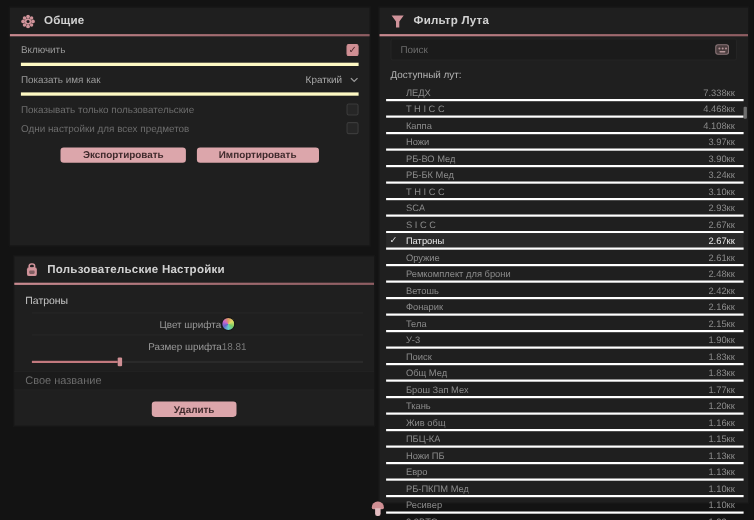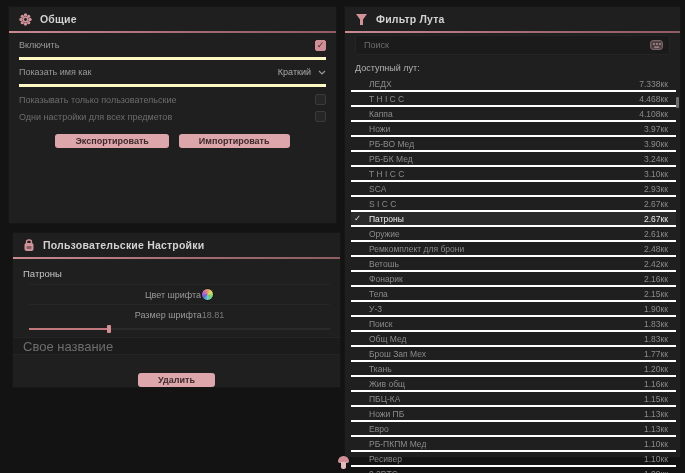--- a/index.html
+++ b/index.html
@@ -36,21 +36,21 @@
   .urow .lab{color:#9a9a9a;font-size:9px;}
   .urow .val{color:#7a7a7a;font-size:9px;}
   .wheel{width:11px;height:11px;border-radius:50%;
     background:conic-gradient(#d96,#dd6,#7c6,#6cc,#66c,#c6c,#d96);border:1px solid #161616;}
   .slider{position:relative;height:8px;margin:1px 10px 2px 16px;}
   .slider .track{position:absolute;left:0;top:3px;width:100%;height:2px;background:#2a2a2a;}
   .slider .fill{position:absolute;left:0;top:3px;width:26%;height:2px;background:#c2797e;}
   .slider .thumb{position:absolute;left:26%;top:0;width:4px;height:8px;background:#d08f94;border-radius:1px;}
   .custom-name{display:block;width:100%;box-sizing:border-box;margin:4px 0 0 0;padding:0 10px;height:18px;
     background:#1b1b1b;border:1px solid #242424;border-left:none;border-right:none;
-    color:#bdbdbd;font-size:13px;font-family:"Liberation Sans",sans-serif;outline:none;}
+    color:#bdbdbd;font-size:10px;font-family:"Liberation Sans",sans-serif;outline:none;}
   .custom-name::placeholder{color:#6d6d6d;}
 
   .lrow-top{display:flex;align-items:center;justify-content:space-between;height:22px;padding:0 12px;}
   .search-wrap{display:flex;align-items:center;justify-content:space-between;height:18px;margin:2px 10px;
     background:#1b1b1b;border:1px solid #242424;border-radius:2px;padding:0 6px;}
   .search-input{flex:1;background:transparent;border:none;outline:none;color:#bdbdbd;font-size:9px;
     font-family:"Liberation Sans",sans-serif;}
   .search-input::placeholder{color:#6d6d6d;}
   .list-lab{color:#b3b3b3;font-size:9px;padding:6px 10px 4px 10px;}
   .loot-list{position:relative;margin:0 4px 0 6px;}
@@ -154,21 +154,21 @@
       <span class="val">18.81</span>
     </div>
     <div class="slider">
       <div class="track"></div>
       <div class="fill" style="width: 26%;"></div>
       <div class="thumb" style="left: 26%;"></div>
     </div>
 
     <input class="custom-name" type="text" placeholder="Свое название" style="">
 
-    <div class="btnrow" style="margin-top:18px;">
+    <div class="btnrow" style="margin-top:10px;">
       <button class="pbtn">Удалить</button>
     </div>
   </section>
 
   <section class="panel panel-loot">
     <div class="phdr">
       <span>
         <svg width="13" height="13" viewBox="0 0 13 13">
           <path d="M1 1 H12 L8 6.5 V12 L5 12 V6.5 Z" fill="#d0939a"></path>
         </svg>

